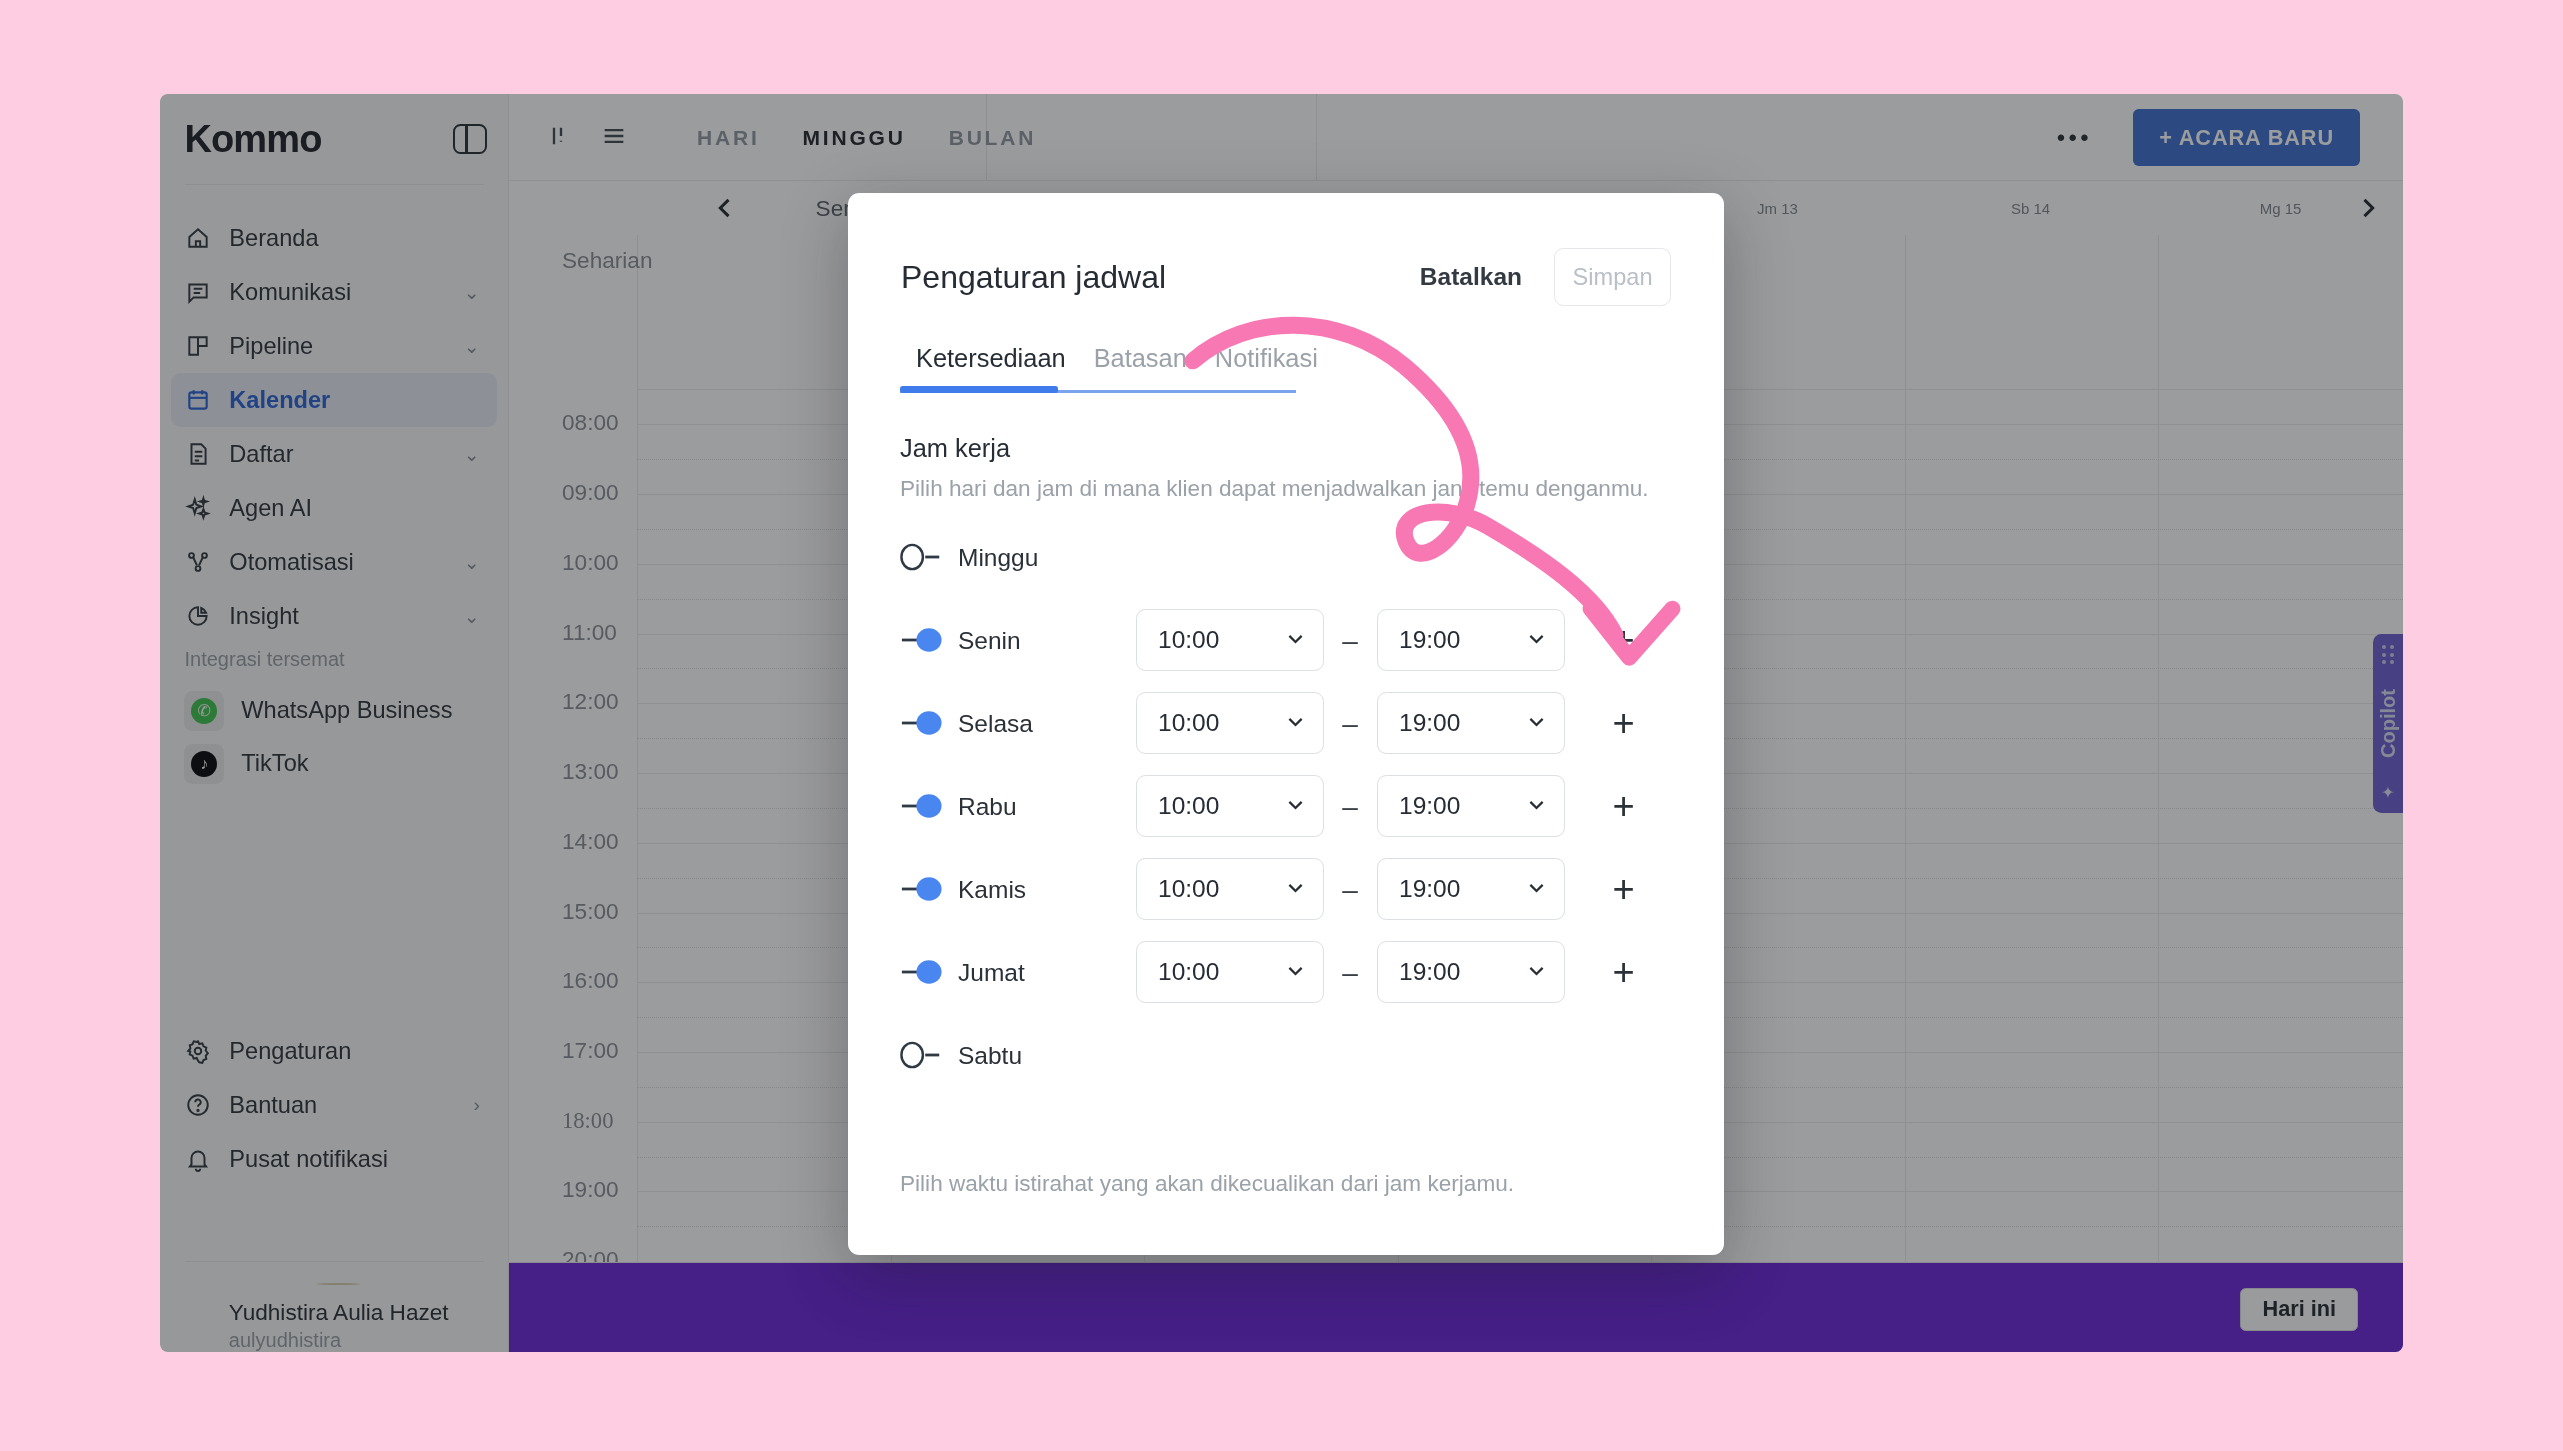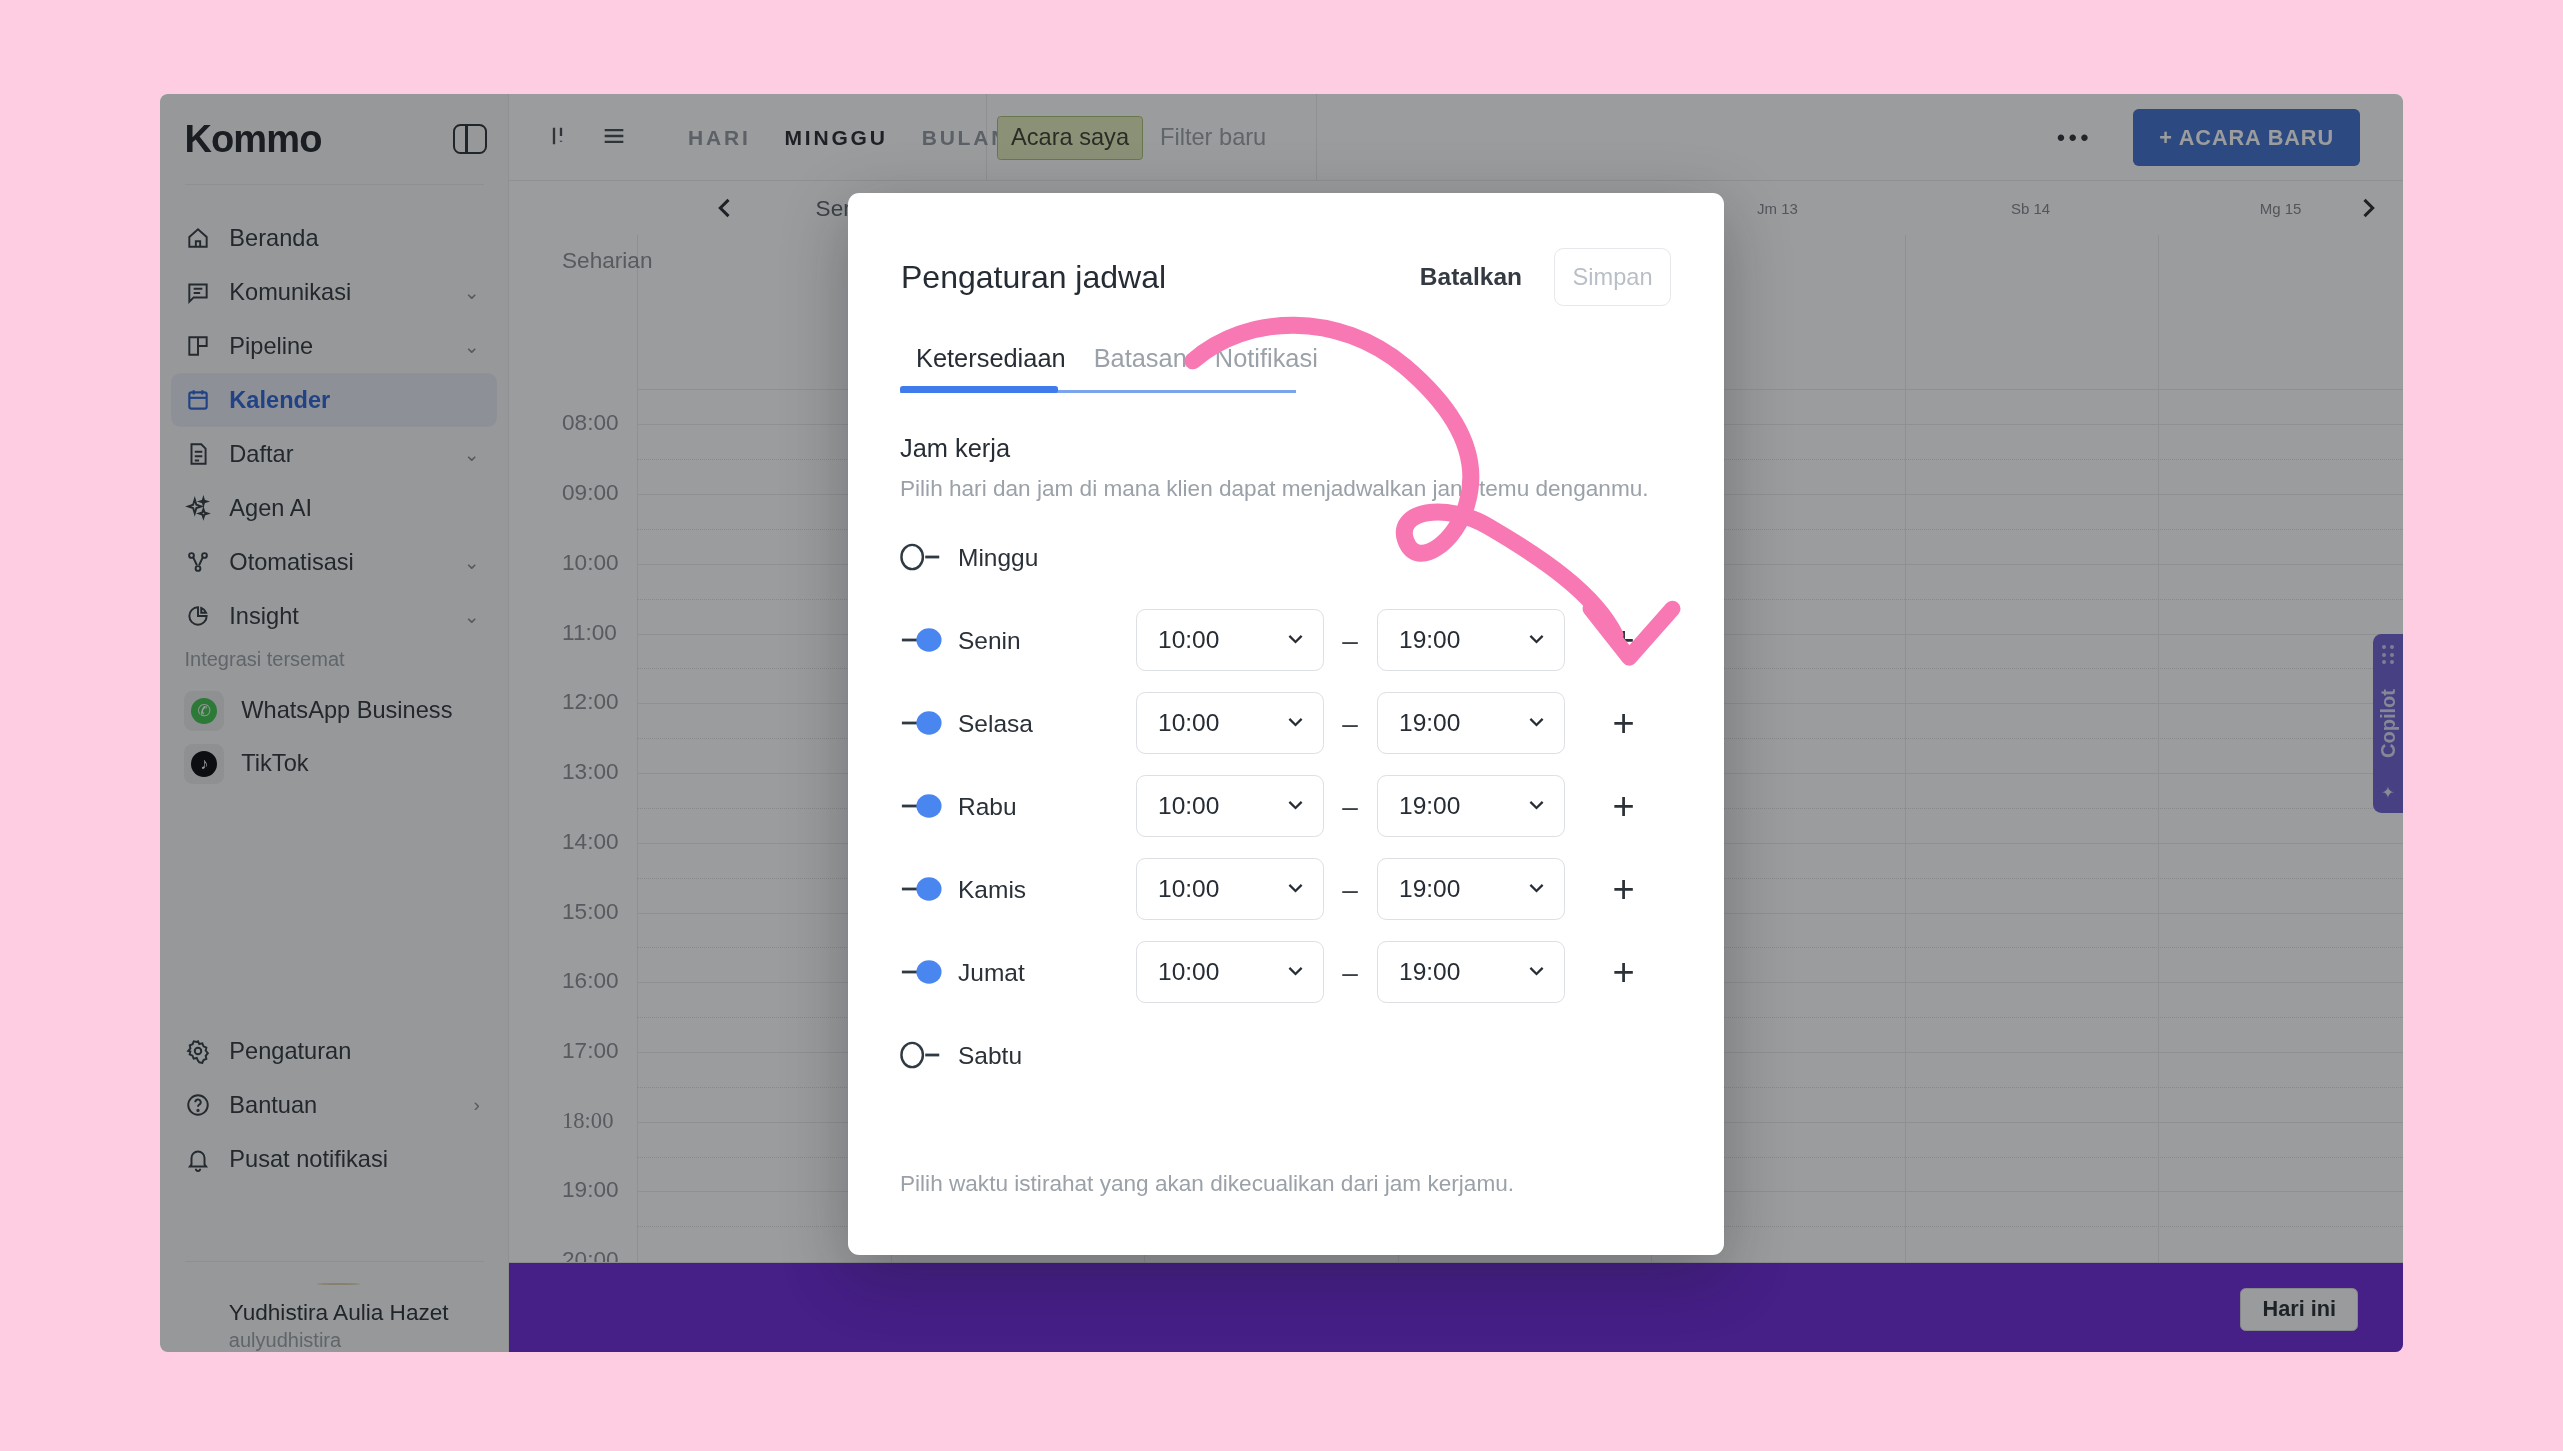--- a/index.html
+++ b/index.html
@@ -33,21 +33,21 @@
   .user-row{position:absolute;left:24.5px;right:15px;top:1189px;height:66px;display:flex;align-items:center;gap:15px;flex-direction:column;}
   .avatar{width:43px;height:43px;border-radius:50%;background:radial-gradient(circle at 35% 30%,#cdb7ee 0%,#9f86d8 45%,#e4d39a 100%);border:0.9px solid #d9cfae;}
   .user-name{font-size:22.6px;color:#2c3239;}
   .user-handle{font-size:20px;color:#9aa0a7;margin-top:2.8px;}
 
   
   .topbar{position:absolute;left:349px;top:0;right:0;height:87px;background:#fff;border-bottom:0.9px solid #e9eaec;}
   .tb-icons{position:absolute;left:38px;top:0;height:87px;display:flex;align-items:center;gap:24.5px;color:#454c54;}
   .tb-divider{position:absolute;top:0;bottom:0;width:0.9px;background:#e9eaec;}
   .view-modes{position:absolute;left:179px;width:283px;top:0;height:87px;display:flex;align-items:center;gap:34px;}
-  .view-mode{font-size:21px;font-weight:700;letter-spacing:2.8px;color:#9199a1;}
+  .view-mode{font-size:21px;font-weight:700;letter-spacing:2.8px;color:#9199a1;margin-left:9px;}
   .view-mode.active{color:#272c33;}
   .filter-zone{position:absolute;left:488px;top:0;height:87px;display:flex;align-items:center;gap:17px;}
   .badge-green{background:#e4edbe;border:1.9px solid #a9c274;border-radius:3.8px;color:#394032;font-size:23.6px;padding:7.5px 13px;}
   .filter-new{font-size:23.6px;color:#9aa1a8;}
   .tb-right{position:absolute;right:43px;top:0;height:87px;display:flex;align-items:center;gap:41px;}
   .more-dots{font-size:22.6px;letter-spacing:3.8px;color:#2c3238;font-weight:700;}
   .btn-new-event{height:57px;padding:0 26px;background:#4070cf;border-radius:5.7px;color:#ffffff;font-size:21.7px;font-weight:700;letter-spacing:0.9px;display:flex;align-items:center;}
 
   
   .calheader{position:absolute;left:349px;top:87px;right:0;height:55px;background:#fff;border-bottom:0.9px solid #e9eaec;}
@@ -280,24 +280,20 @@
               <path d="M4 7 h16 M4 12 h16 M4 17 h16"></path>
             </svg></span>
       </div>
       <div class="tb-divider" style="left:477px"></div>
       <div class="view-modes">
         <span class="view-mode">HARI</span>
         <span class="view-mode active">MINGGU</span>
         <span class="view-mode">BULAN</span>
       </div>
       <div class="tb-divider" style="left:807px"></div>
-      <div class="filter-zone">
-        <span class="badge-green">Acara saya</span>
-        <span class="filter-new">Filter baru</span>
-      </div>
       <div class="tb-right">
         <span class="more-dots">•••</span>
         <div class="btn-new-event">+ ACARA BARU</div>
       </div>
     </div>
 
     <div class="calheader">
       <span class="nav-chev prev"><svg width="28" height="28" viewBox="0 0 24 24" fill="none" stroke="currentColor" stroke-width="2.6">
             <path d="M15 5 L8 12 L15 19"></path>
           </svg></span>

